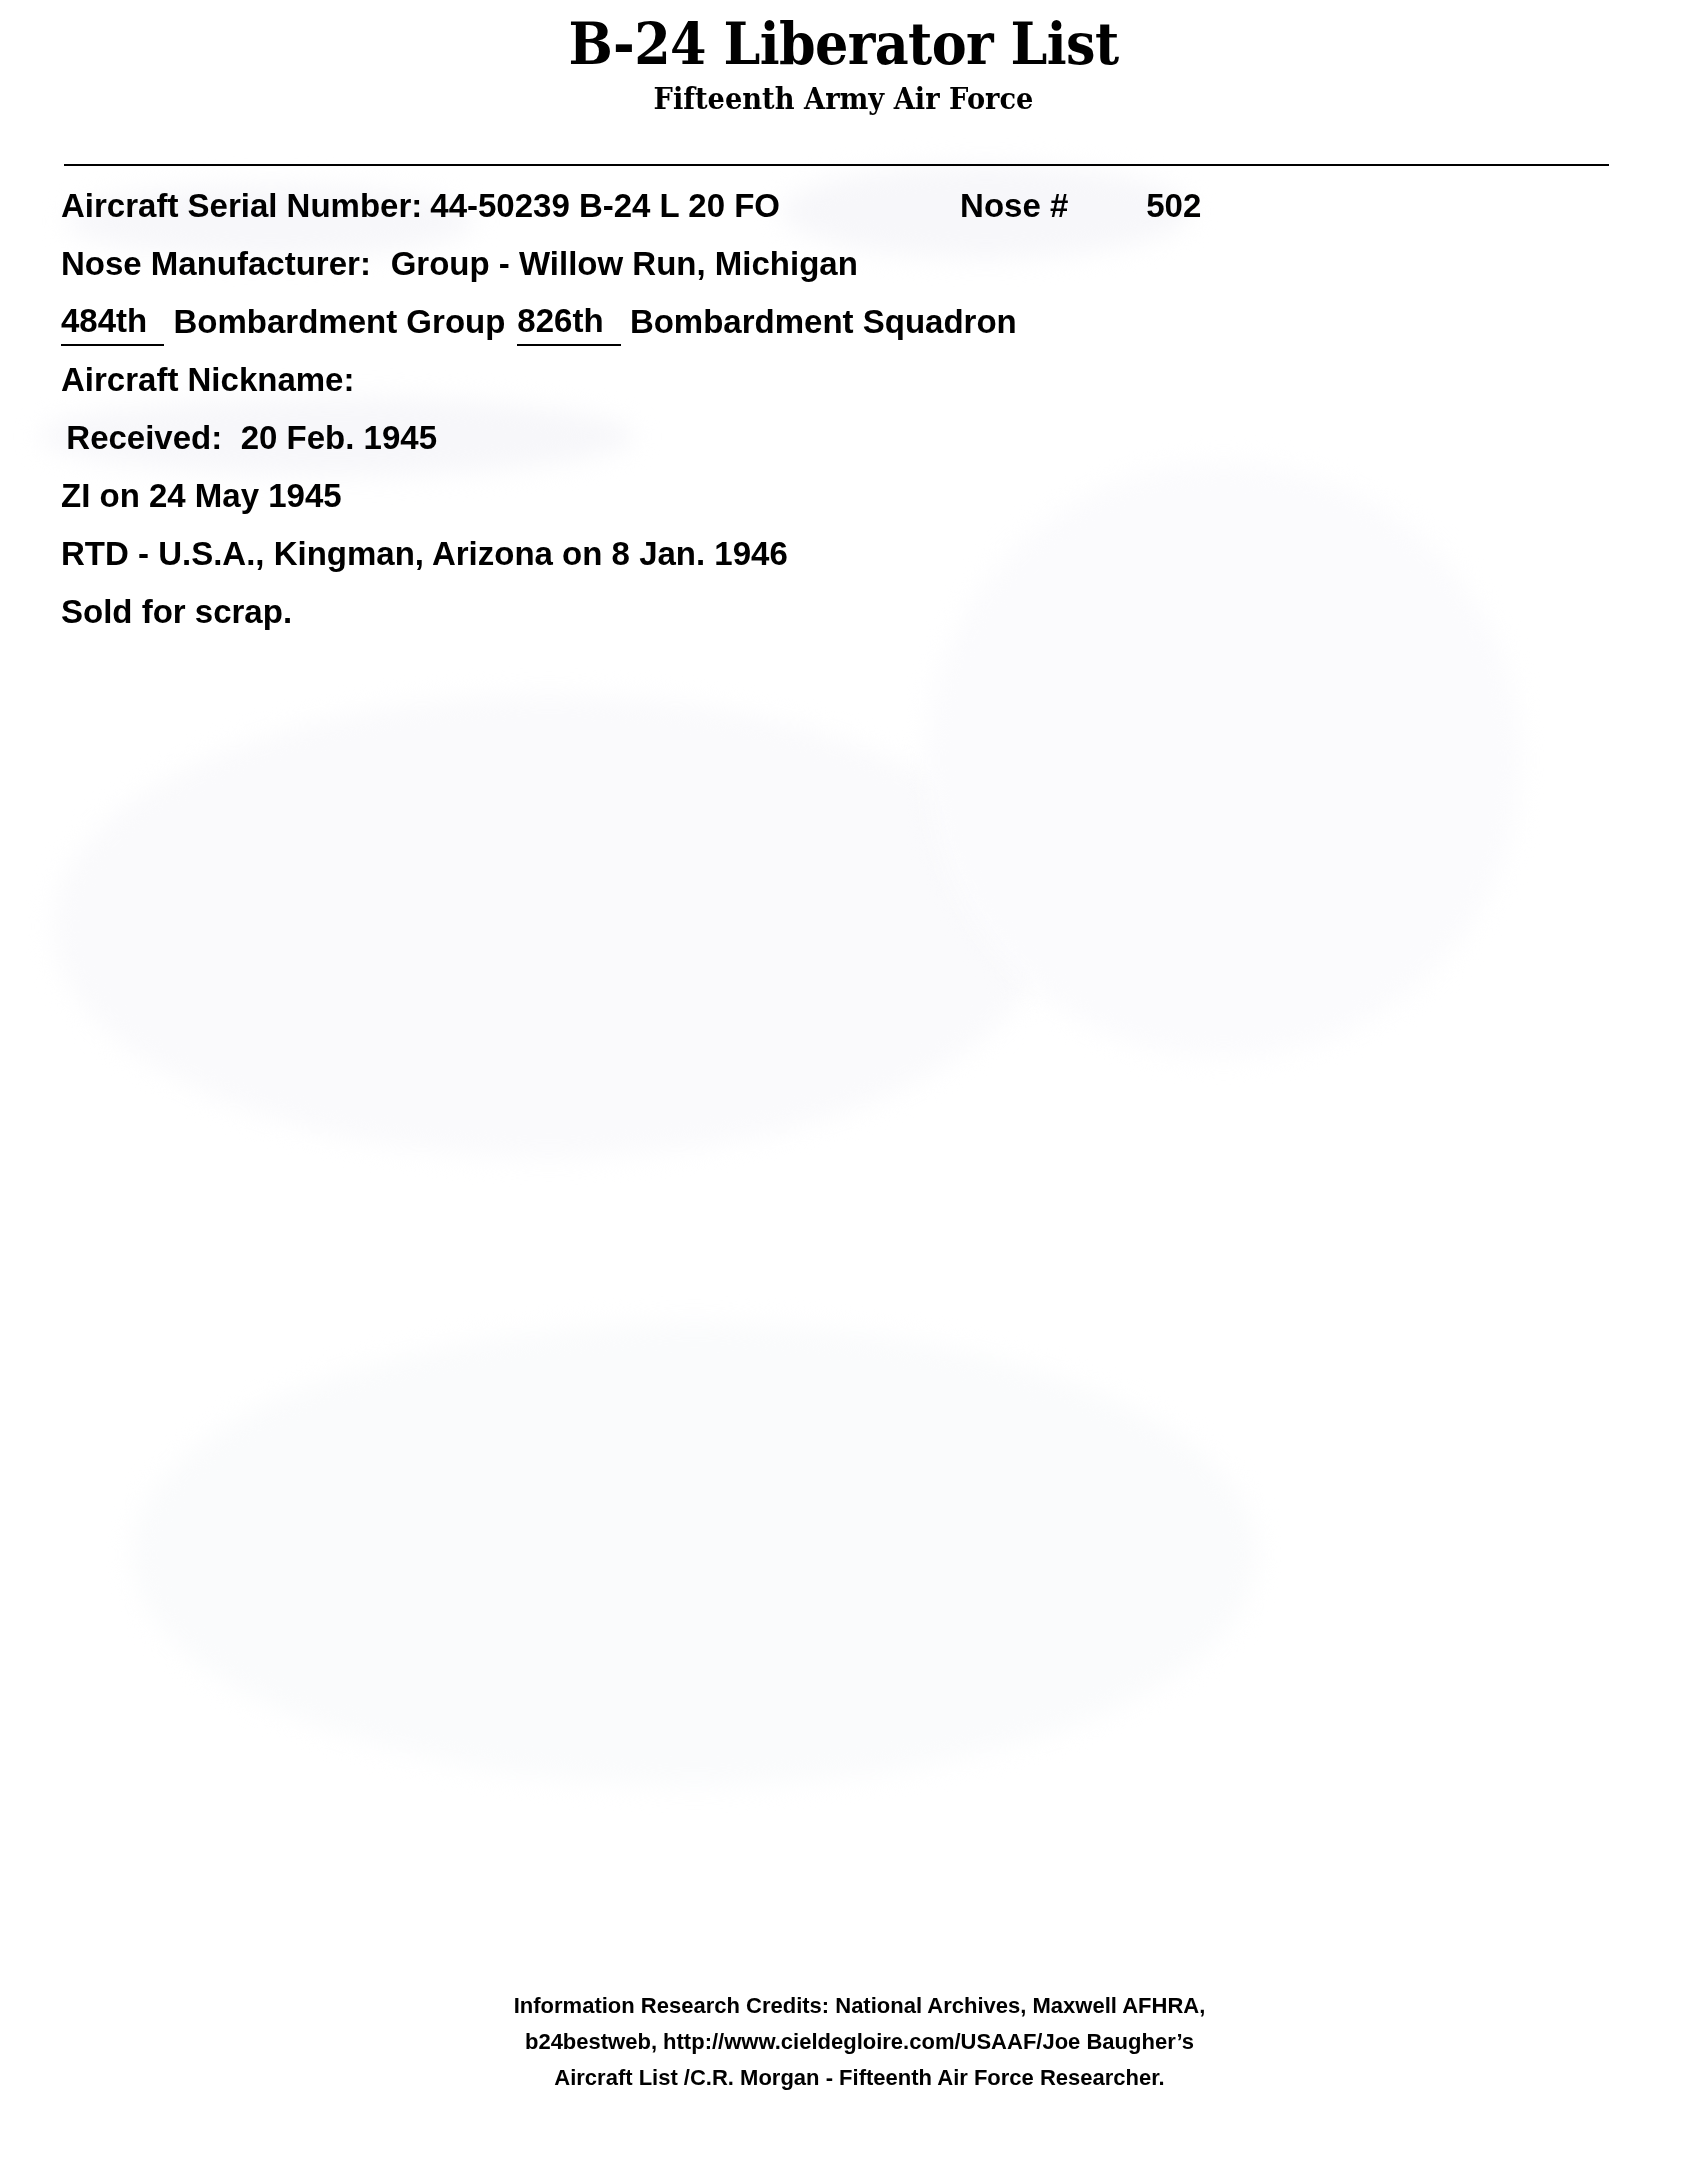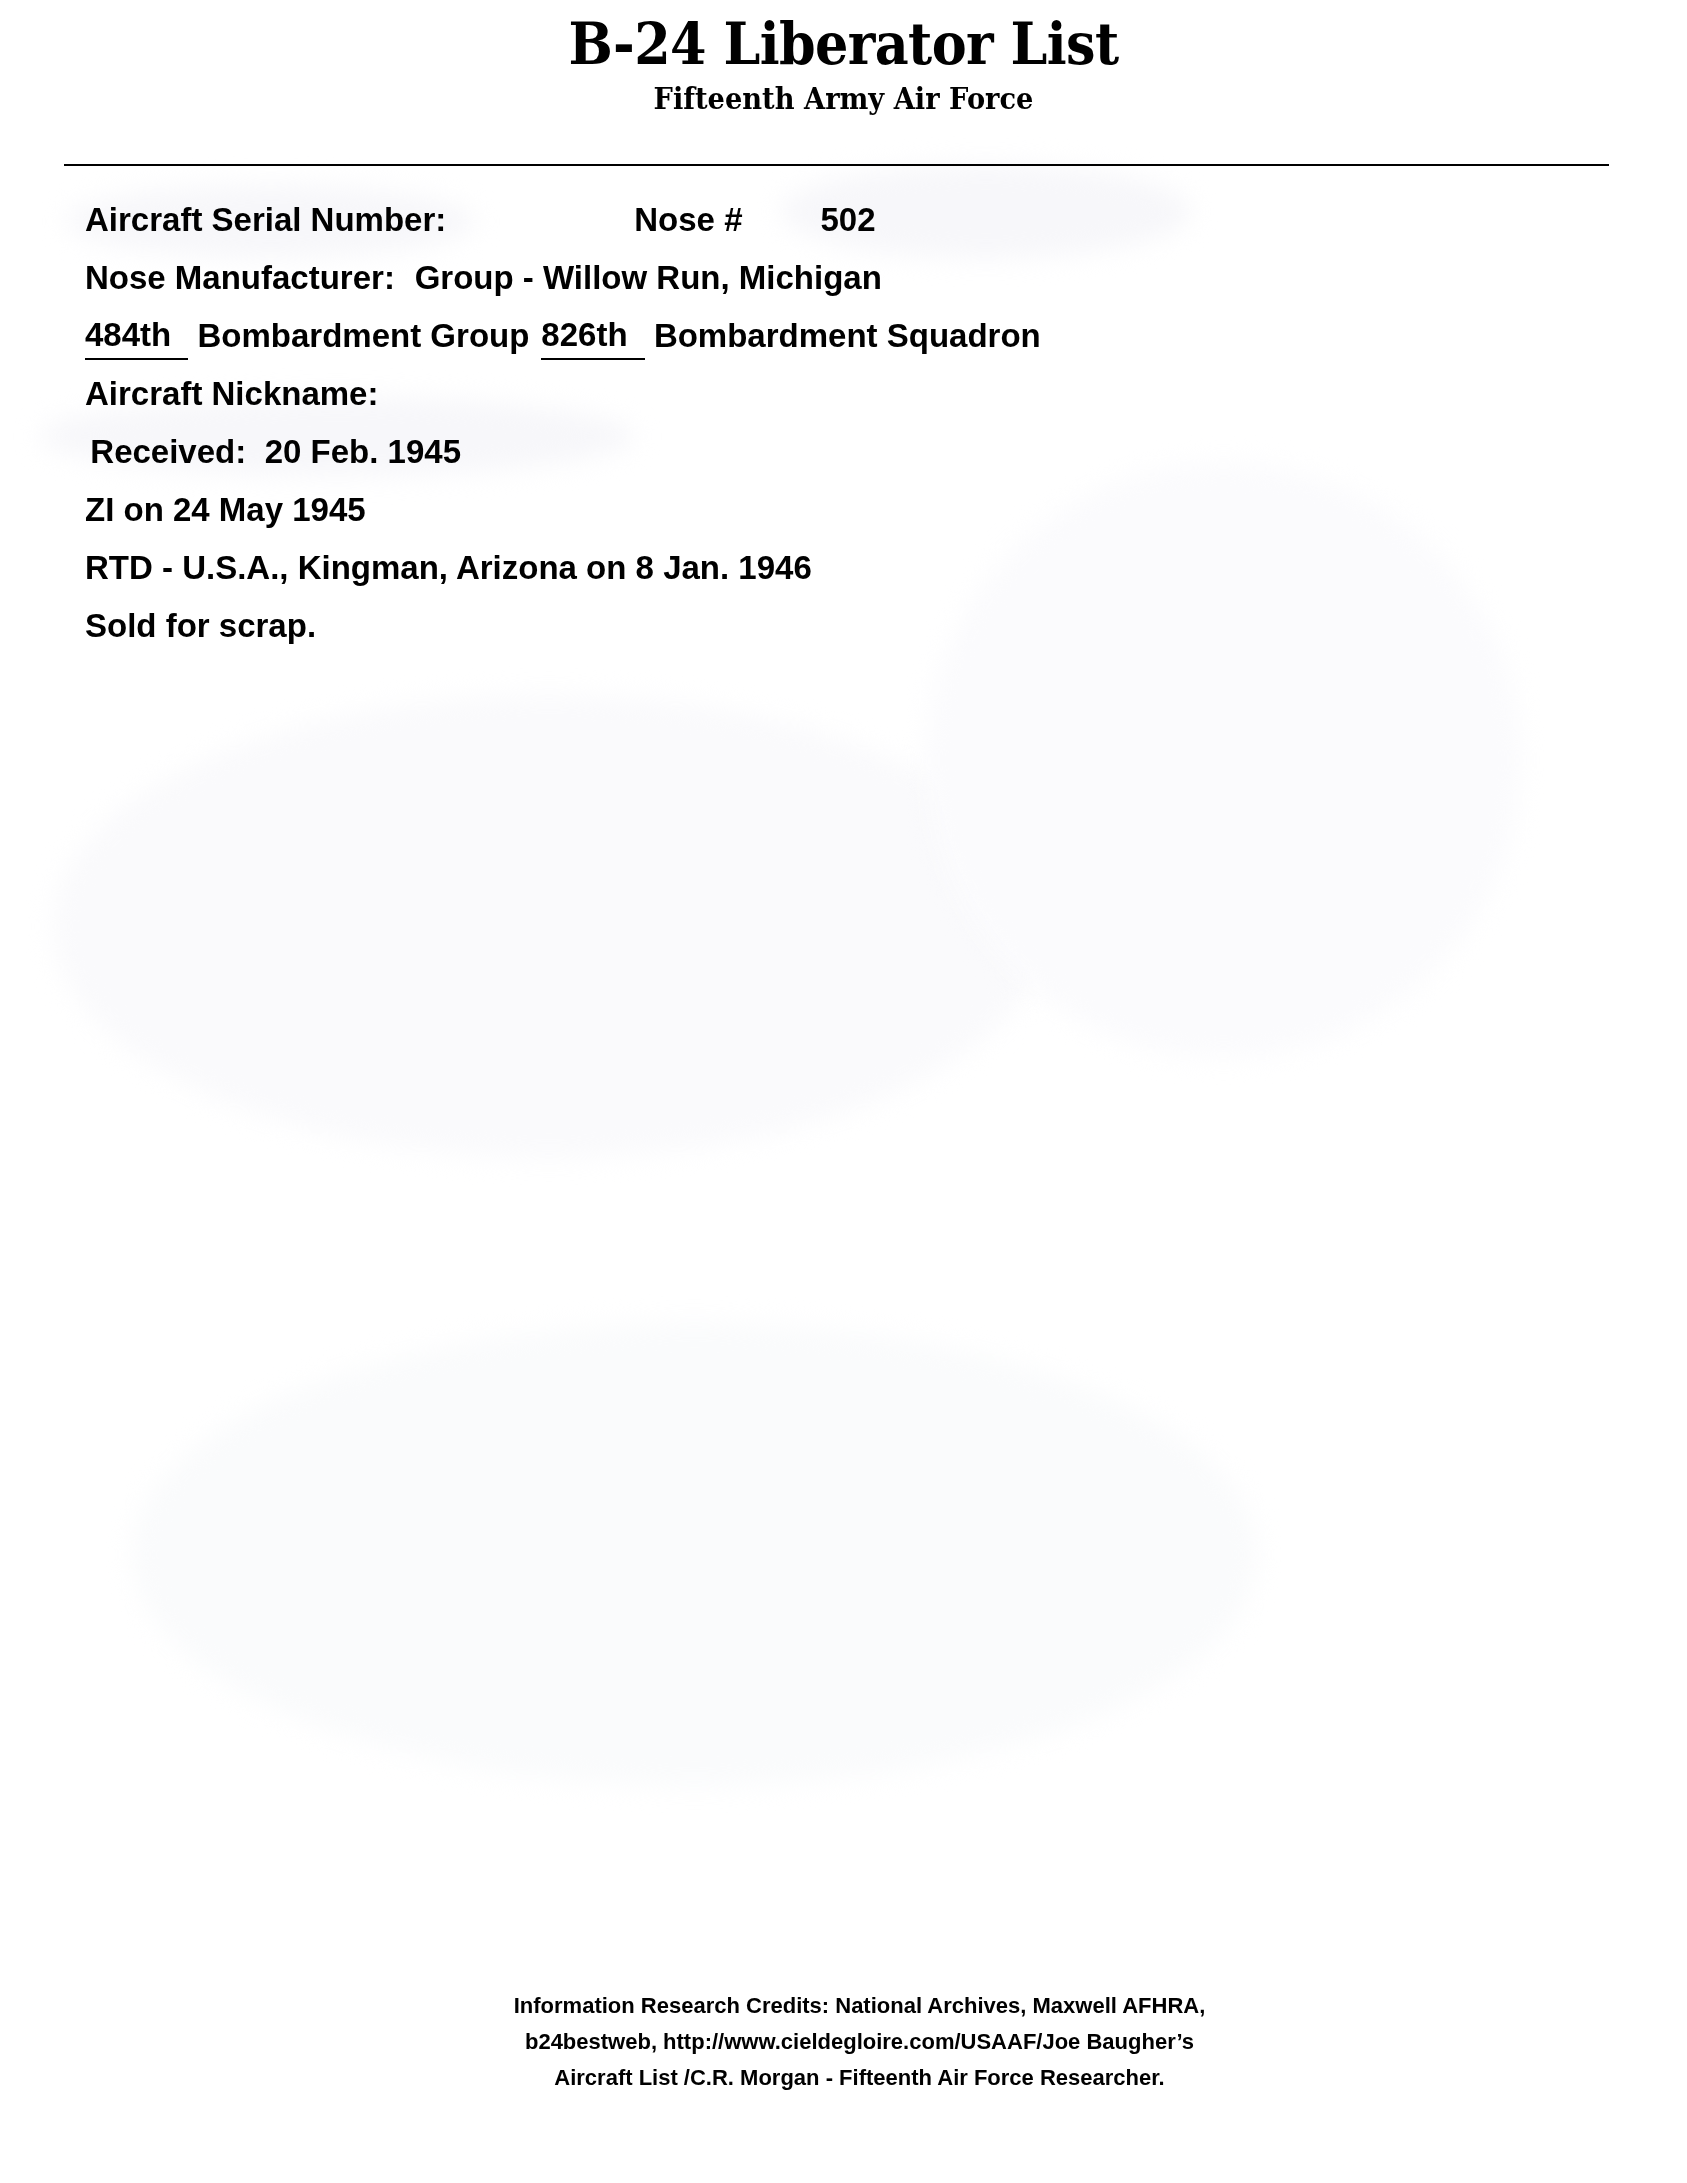--- a/index.html
+++ b/index.html
@@ -67,23 +67,22 @@
     left: 64px;
     top: 164px;
     width: 1545px;
     height: 2px;
     background: #000;
   }
 
   .body-block {
     position: absolute;
     left: 61px;
-    top: 191px;
+    top: 177px;
     width: 1561px;
-    margin-left: 24px;
   }
 
   .line {
     position: relative;
     font-size: 33px;
     font-weight: bold;
     line-height: 58px;
     white-space: nowrap;
   }
   .line .lbl { font-weight: bold; }
@@ -146,20 +145,21 @@
     <div class="doc-title">B-24 Liberator List</div>
     <div class="doc-subtitle">Fifteenth Army Air Force</div>
   </div>
 
   <div class="rule"></div>
 
   <div class="body-block">
 
     <div class="line row-serial">
       <span class="lbl serial-label">Aircraft Serial Number:</span>
+      <span class="val serial-value">44-50239 B-24 L 20 FO</span>
       <span class="lbl nose-label">Nose #</span>
       <span class="val nose-value">502</span>
     </div>
 
     <div class="line row-plant">
       <span class="lbl">Nose Manufacturer:</span>
       <span class="val plant-value">Group - Willow Run, Michigan</span>
     </div>
 
     <div class="line row-group">

